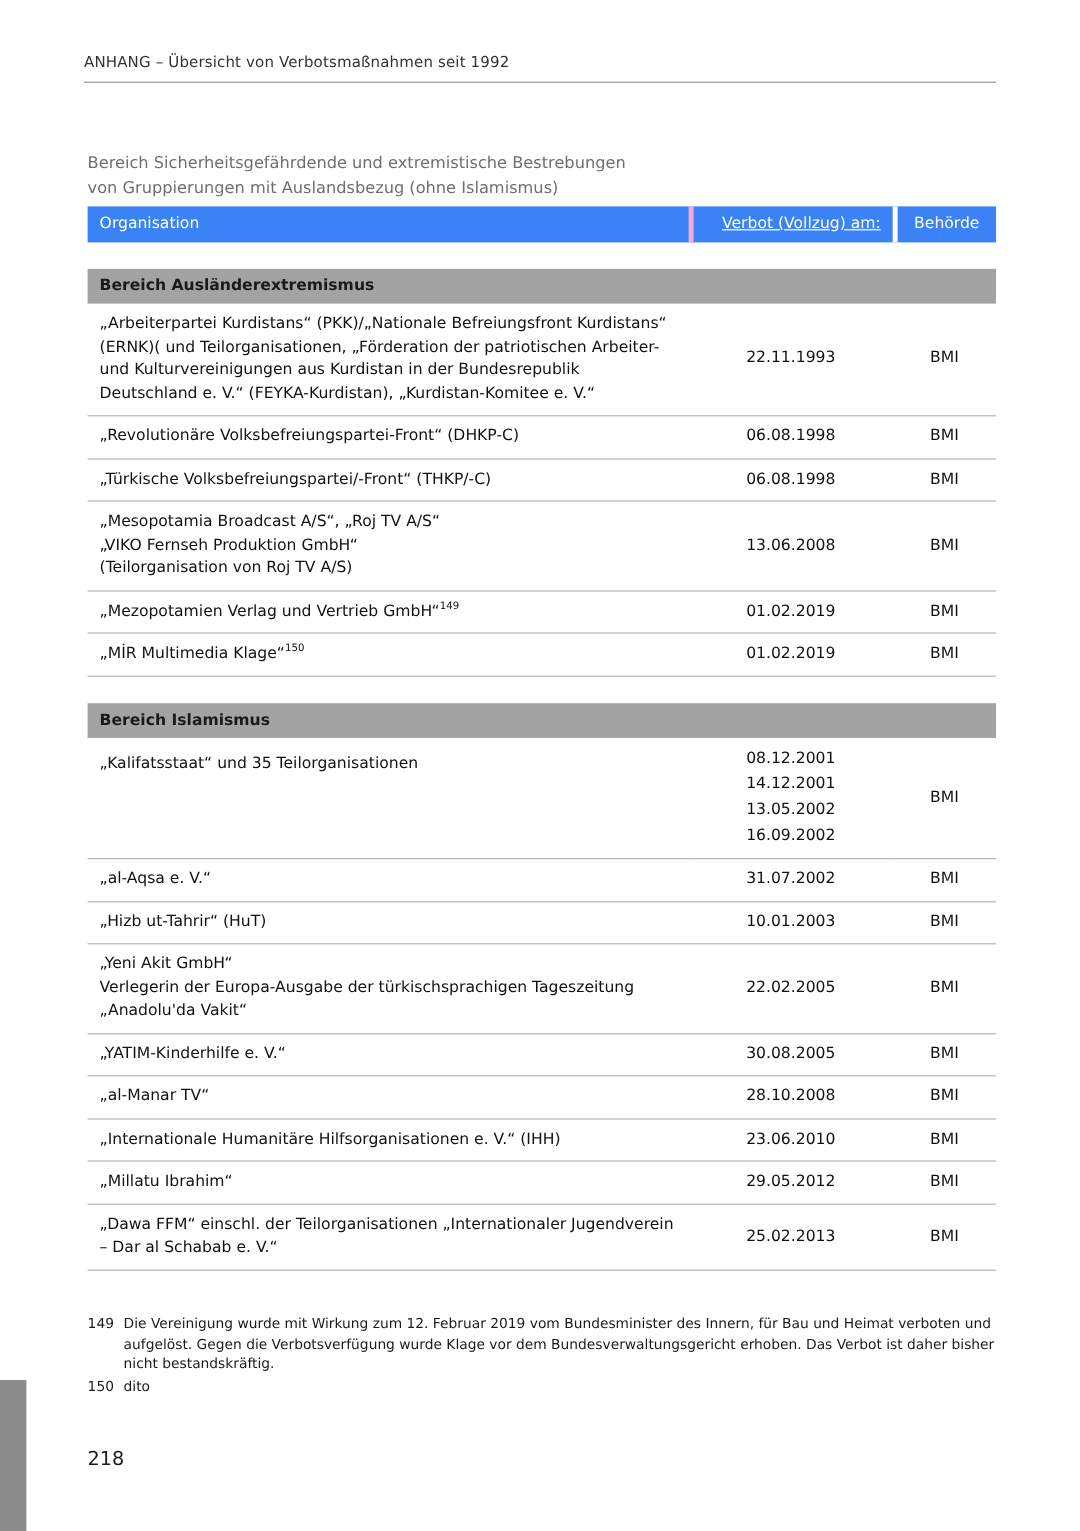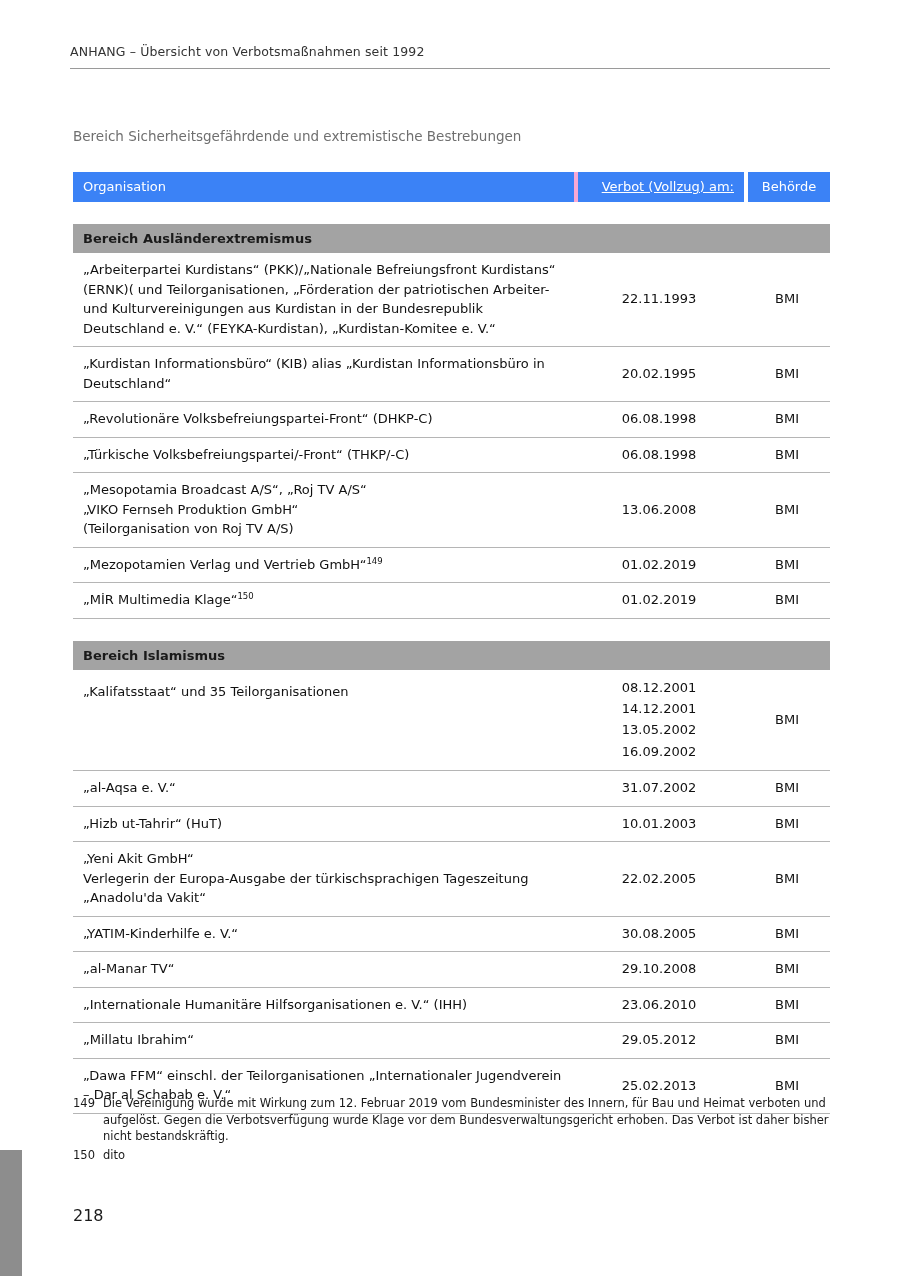--- a/index.html
+++ b/index.html
@@ -163,20 +163,21 @@
 
 <div class="page">
 
   <div class="header">
     <div class="header-text">ANHANG – Übersicht von Verbotsmaßnahmen seit 1992</div>
     <div class="header-rule"></div>
   </div>
 
   <div class="intro">
     <div>Bereich Sicherheitsgefährdende und extremistische Bestrebungen</div>
+    <div>von Gruppierungen mit Auslandsbezug (ohne Islamismus)</div>
   </div>
 
   <div class="table-wrap">
     <table class="maintable">
       <colgroup>
         <col class="col-org">
         <col class="col-date">
         <col class="col-auth">
       </colgroup>
       <thead>
@@ -194,25 +195,20 @@
         <tr class="band">
           <td colspan="3">Bereich Ausländerextremismus</td>
         </tr>
 
         <tr class="datarow first">
           <td class="c-org">„Arbeiterpartei Kurdistans“ (PKK)/„Nationale Befreiungsfront Kurdistans“ (ERNK)( und Teilorganisationen, „Förderation der patriotischen Arbeiter- und Kulturvereinigungen aus Kurdistan in der Bundesrepublik Deutschland e. V.“ (FEYKA-Kurdistan), „Kurdistan-Komitee e. V.“</td>
           <td class="c-date">22.11.1993</td>
           <td class="c-auth">BMI</td>
         </tr>
         <tr class="datarow">
-          <td class="c-org">„Kurdistan Informationsbüro“ (KIB) alias „Kurdistan Informationsbüro in Deutschland“</td>
-          <td class="c-date">20.02.1995</td>
-          <td class="c-auth">BMI</td>
-        </tr>
-        <tr class="datarow">
           <td class="c-org">„Revolutionäre Volksbefreiungspartei-Front“ (DHKP-C)</td>
           <td class="c-date">06.08.1998</td>
           <td class="c-auth">BMI</td>
         </tr>
         <tr class="datarow">
           <td class="c-org">„Türkische Volksbefreiungspartei/-Front“ (THKP/-C)</td>
           <td class="c-date">06.08.1998</td>
           <td class="c-auth">BMI</td>
         </tr>
         <tr class="datarow">
@@ -266,21 +262,21 @@
           <td class="c-date">22.02.2005</td>
           <td class="c-auth">BMI</td>
         </tr>
         <tr class="datarow">
           <td class="c-org">„YATIM-Kinderhilfe e. V.“</td>
           <td class="c-date">30.08.2005</td>
           <td class="c-auth">BMI</td>
         </tr>
         <tr class="datarow">
           <td class="c-org">„al-Manar TV“</td>
-          <td class="c-date">29.10.2008</td>
+          <td class="c-date">28.10.2008</td>
           <td class="c-auth">BMI</td>
         </tr>
         <tr class="datarow">
           <td class="c-org">„Internationale Humanitäre Hilfsorganisationen e. V.“ (IHH)</td>
           <td class="c-date">23.06.2010</td>
           <td class="c-auth">BMI</td>
         </tr>
         <tr class="datarow">
           <td class="c-org">„Millatu Ibrahim“</td>
           <td class="c-date">29.05.2012</td>

